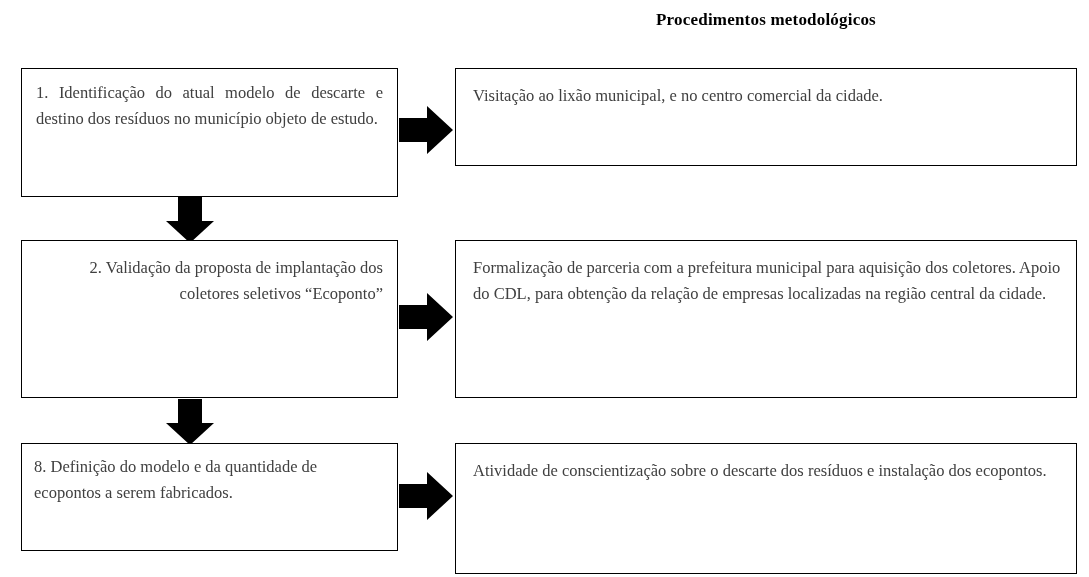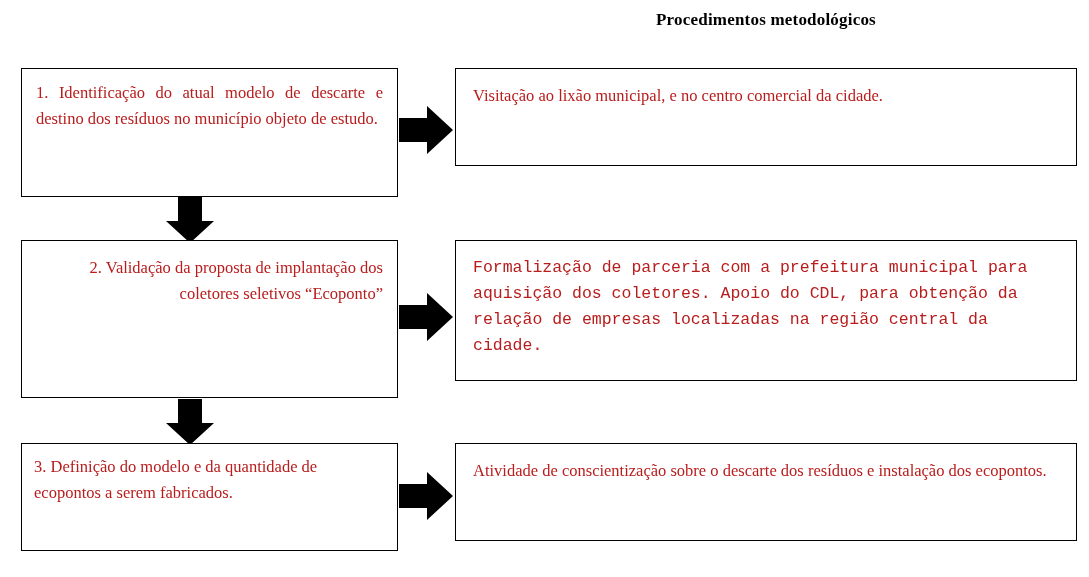--- a/index.html
+++ b/index.html
@@ -44,21 +44,21 @@
   .box {
     position: absolute;
     box-sizing: border-box;
     border: 1.6px solid #000000;
     background: #ffffff;
   }
   .box-text {
     position: absolute;
     font-size: 16.5px;
     line-height: 26px;
-    color: #b91c1c;
+    color: #404040;
   }
 
   
   .stage-box { left: 21px; width: 377px; }
   #stage-box-1 { top: 68px;  height: 129px; }
   #stage-box-2 { top: 240px; height: 158px; }
   #stage-box-3 { top: 443px; height: 108px; }
 
   #stage-text-1 {
     left: 14px; right: 14px; top: 11px;
@@ -70,22 +70,22 @@
     text-align: right;
   }
   #stage-text-3 {
     left: 12px; right: 12px; top: 10px;
     text-align: left;
   }
 
   
   .proc-box { left: 455px; width: 622px; }
   #proc-box-1 { top: 68px;  height: 98px; }
-  #proc-box-2 { top: 240px; height: 141px; font-family: Liberation Mono, monospace; }
-  #proc-box-3 { top: 443px; height: 98px; }
+  #proc-box-2 { top: 240px; height: 158px; }
+  #proc-box-3 { top: 443px; height: 131px; }
 
   .proc-text {
     left: 17px; right: 14px; top: 14px;
     text-align: left;
   }
 
   
   .arrow {
     position: absolute;
     display: block;
@@ -134,21 +134,21 @@
 
   <div class="box proc-box" id="proc-box-2">
     <div class="box-text proc-text" id="proc-text-2">Formalização de parceria com a prefeitura municipal para aquisição dos coletores. Apoio do CDL, para obtenção da relação de empresas localizadas na região central da cidade.</div>
   </div>
 
   <svg class="arrow arrow-down" id="arrow-down-2" viewBox="0 0 52 46" xmlns="http://www.w3.org/2000/svg">
     <polygon points="14,0 38,0 38,24 50,24 26,46 2,24 14,24" fill="#000000"></polygon>
   </svg>
 
   <div class="box stage-box" id="stage-box-3">
-    <div class="box-text" id="stage-text-3">3. Definição do modelo e da quantidade de ecopontos a serem fabricados.</div>
+    <div class="box-text" id="stage-text-3">8. Definição do modelo e da quantidade de ecopontos a serem fabricados.</div>
   </div>
 
   <svg class="arrow arrow-right" id="arrow-right-3" viewBox="0 0 54 52" xmlns="http://www.w3.org/2000/svg">
     <polygon points="0,14 28,14 28,2 54,26 28,50 28,38 0,38" fill="#000000"></polygon>
   </svg>
 
   <div class="box proc-box" id="proc-box-3">
     <div class="box-text proc-text" id="proc-text-3">Atividade de conscientização sobre o descarte dos resíduos e instalação dos ecopontos.</div>
   </div>
 

